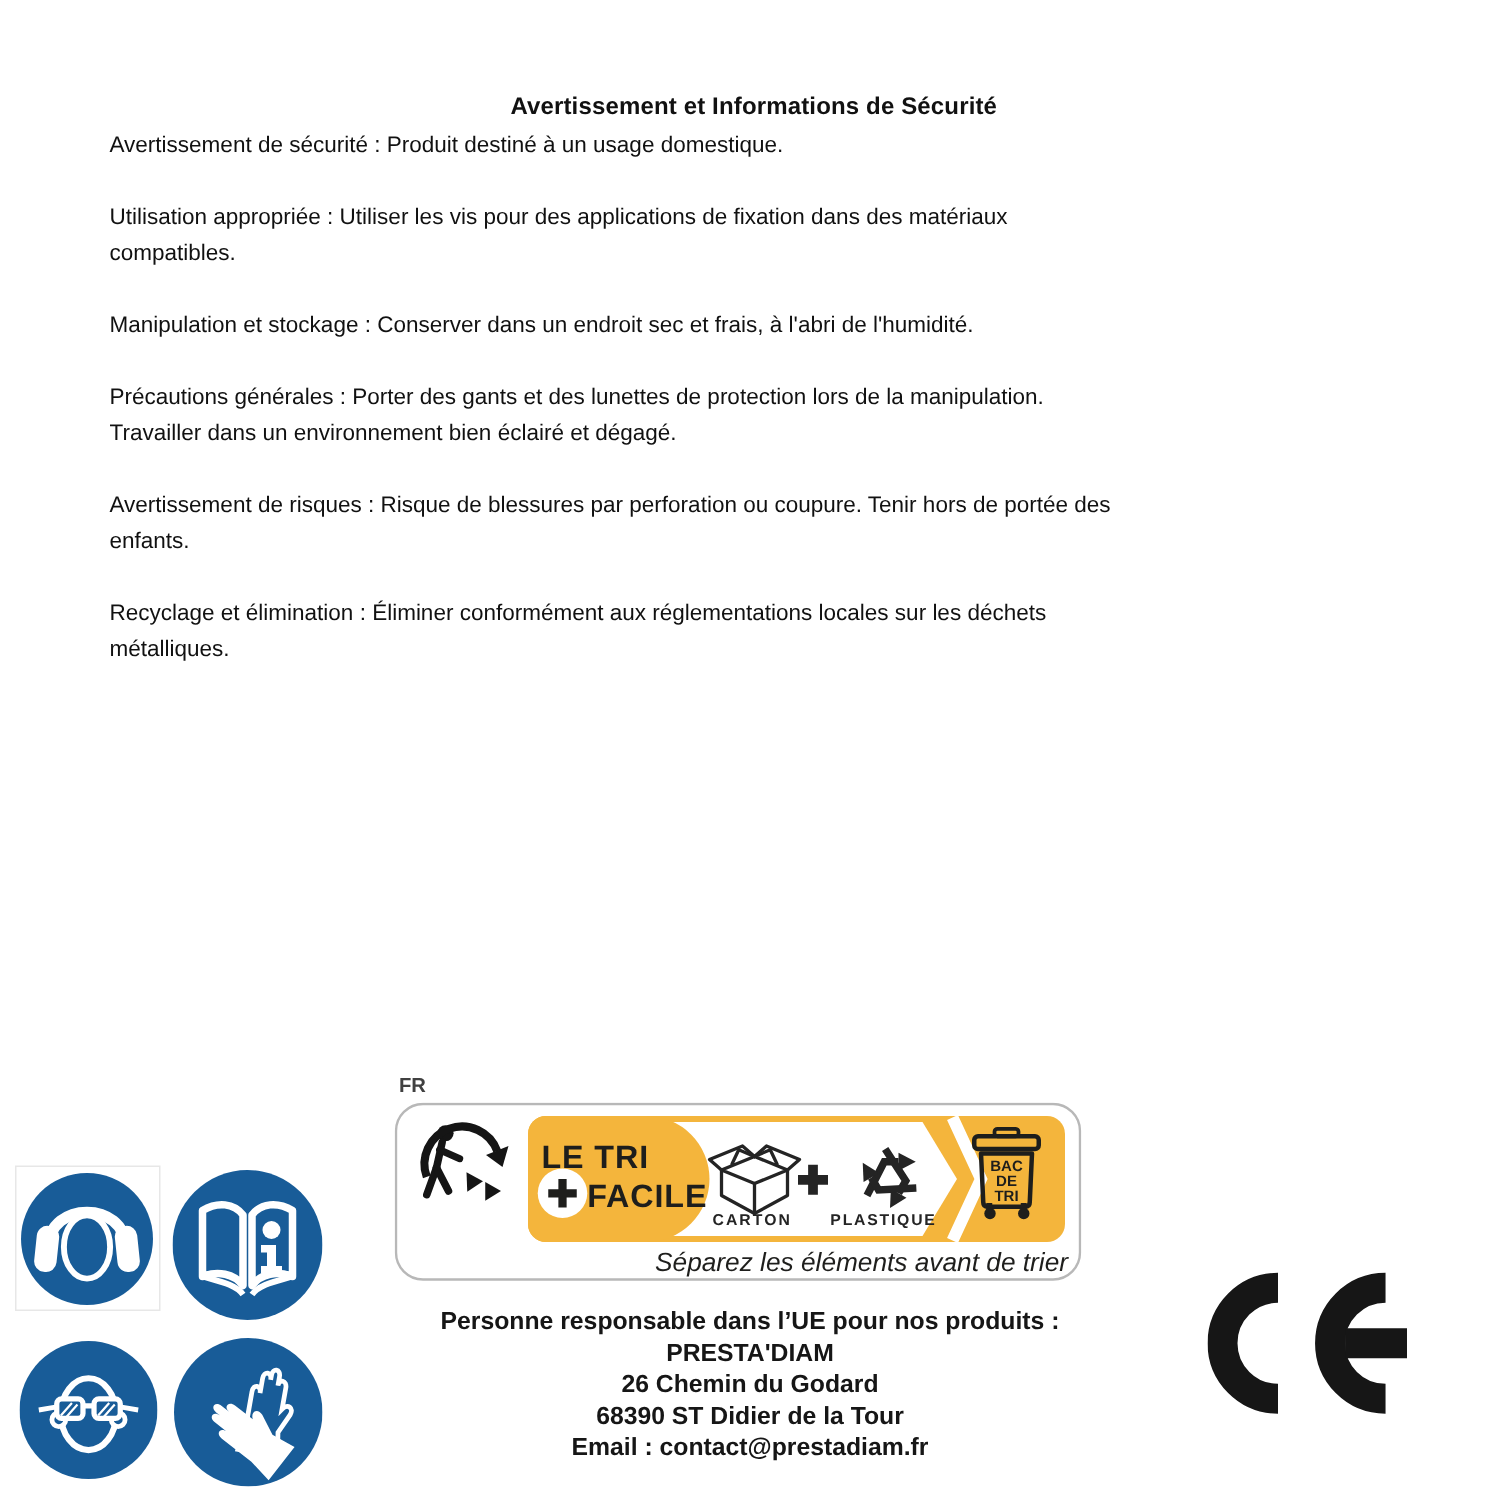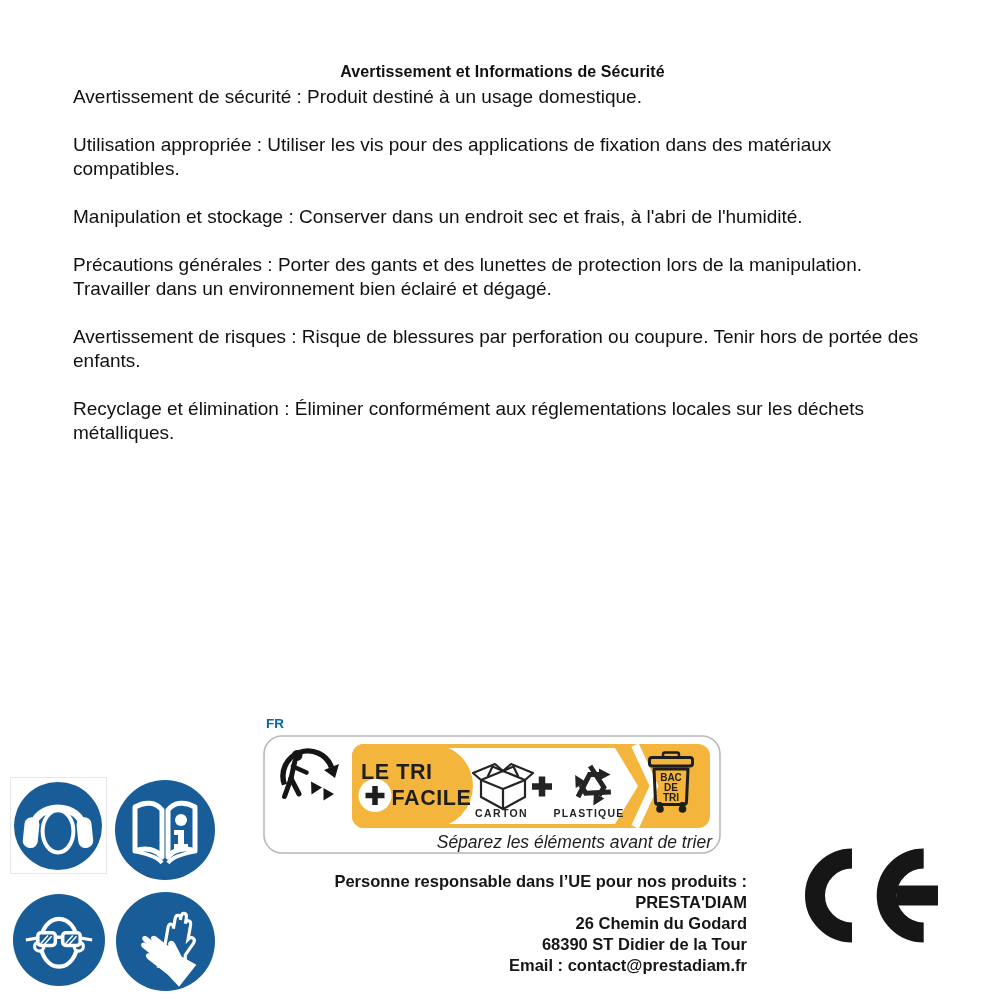--- a/index.html
+++ b/index.html
@@ -5,27 +5,27 @@
   html,body{margin:0;padding:0;background:#ffffff;}
   body{
     position:relative;width:1005px;height:1005px;overflow:hidden;
     font-family:"Liberation Sans",sans-serif;color:#111;
   }
   .abs{position:absolute;}
   .page-title{
     top:29px;left:0;width:1005px;text-align:center;
     font-size:16px;font-weight:bold;letter-spacing:0.1px;margin-top:34px;
   }
-  .bodytext{left:73px;top:85px;width:915px;font-size:19px;line-height:24.3px;}
+  .bodytext{left:73px;top:85px;width:915px;font-size:15px;line-height:24.3px;}
   .bodytext p{margin:0 0 23.5px 0;}
   .bodytext .ln{display:block;white-space:nowrap;}
   .picto-frame{left:10px;top:777px;width:95px;height:95px;border:1px solid #e7e7e7;}
-  .fr-label{left:266px;top:716px;font-size:13.5px;font-weight:bold;color:#0369a1;}
+  .fr-label{left:266px;top:716px;font-size:13.5px;font-weight:bold;color:#404040;}
   .contact{
-    left:253px;top:871px;width:494px;text-align:right;
+    left:253px;top:871px;width:494px;text-align:center;
     font-size:16.5px;font-weight:bold;line-height:21px;color:#161616;
   }
   svg{display:block;}
   svg text{font-family:"Liberation Sans",sans-serif;}
 </style>
 </head>
 <body>
 
 <div class="abs page-title">Avertissement et Informations de Sécurité</div>
 

